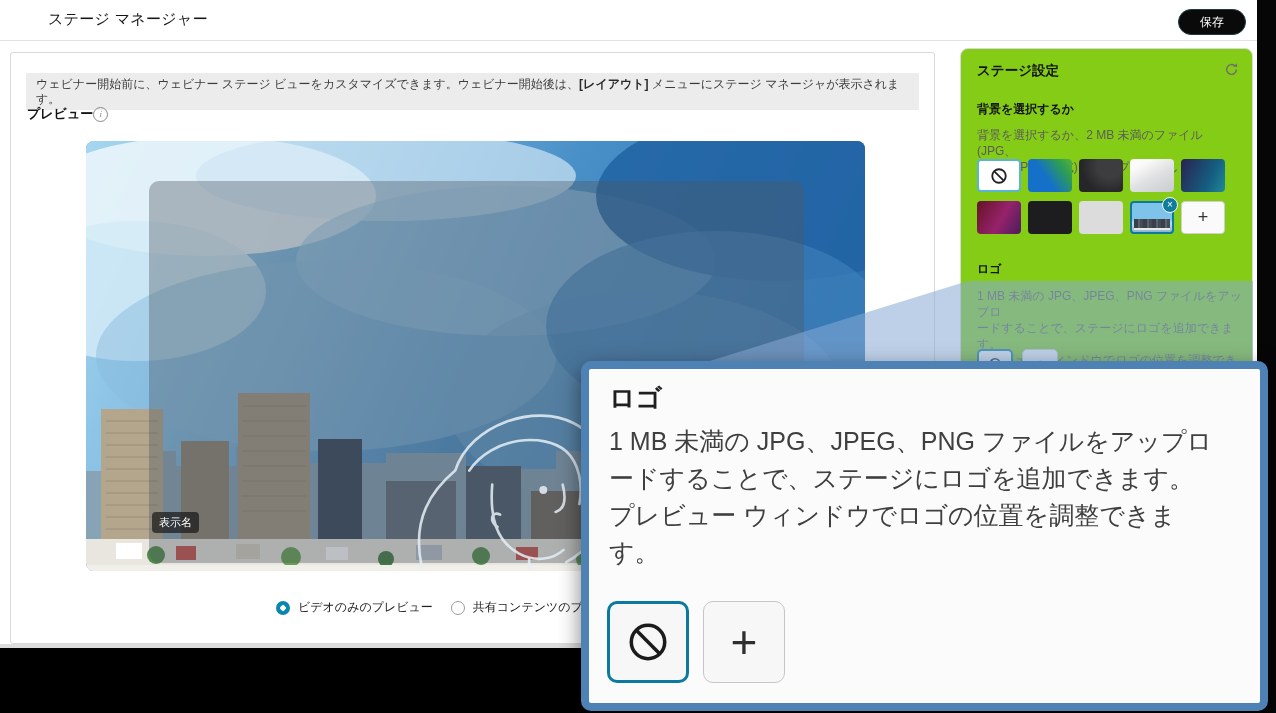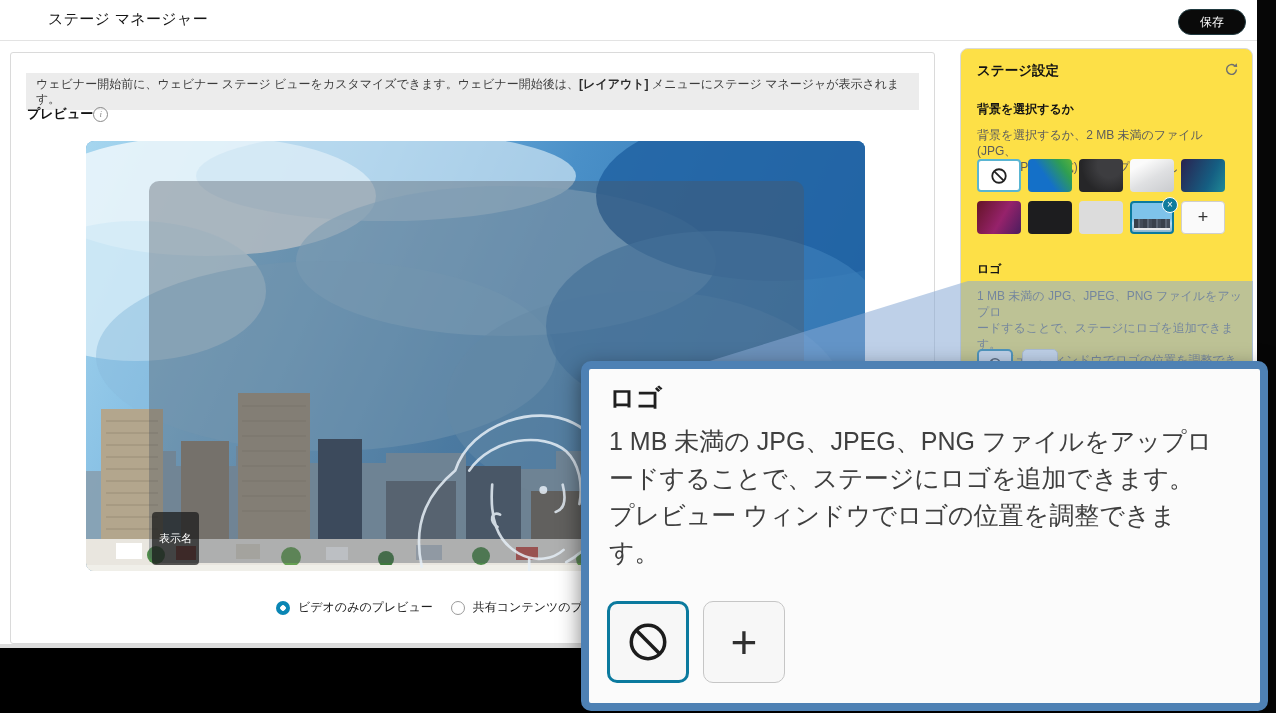--- a/index.html
+++ b/index.html
@@ -26,30 +26,30 @@
   .preview-label{position:absolute;left:16px;top:52px;font-size:13px;font-weight:bold;display:flex;align-items:center;gap:0;}
   .info-icon{width:13px;height:13px;border:1px solid #8a8a8a;border-radius:50%;font-size:9px;color:#8a8a8a;
              display:inline-flex;align-items:center;justify-content:center;font-weight:normal;
              font-family:"Liberation Serif",serif;font-style:italic;}
 
   
   .preview-img{position:absolute;left:75px;top:88px;width:779px;height:430px;border-radius:8px;overflow:hidden;background:#5aa0d0;}
   .video-overlay{position:absolute;left:63px;top:40px;width:655px;height:382px;background:rgba(80,86,96,.38);border-radius:10px;}
   .face-art{position:absolute;left:285px;top:245px;}
   .name-tag{position:absolute;left:66px;top:371px;background:rgba(25,25,25,.72);color:#fff;font-size:11px;
-            padding:19px 7px;border-radius:4px;}
+            padding:3px 7px;border-radius:4px;}
   .radio-row{position:absolute;left:265px;top:546px;display:flex;gap:18px;font-size:12px;color:#202020;align-items:center;}
   .radio-opt{display:flex;align-items:center;cursor:pointer;white-space:nowrap;}
   .radio{width:14px;height:14px;border-radius:50%;box-sizing:border-box;margin-right:8px;flex:0 0 auto;}
   .radio.sel{background:radial-gradient(circle at center,#ffffff 0 2.5px,#0a86b4 3px);}
   .radio.unsel{border:1.5px solid #9a9a9a;background:#fff;}
 
   
   .sidebar{position:absolute;left:960px;top:48px;width:293px;height:596px;border:1px solid #dadada;
-           border-radius:8px;background:#fde047;box-sizing:border-box;z-index:1;}
+           border-radius:8px;background:#84cc16;box-sizing:border-box;z-index:1;}
   .sb-title{position:absolute;left:16px;top:13px;font-size:13.5px;font-weight:bold;}
   .refresh{position:absolute;right:13px;top:13px;cursor:pointer;}
   .sb-bg-title{position:absolute;left:16px;top:52px;font-size:12px;font-weight:bold;}
   .sb-desc{position:absolute;left:16px;width:266px;font-size:12px;color:#5c5c5c;line-height:16px;white-space:pre-line;margin-top:8px;}
   .sb-bg-desc{top:70px;}
   .thumb-grid{position:absolute;left:16px;top:110px;display:grid;grid-template-columns:repeat(5,44px);
               grid-auto-rows:33px;gap:9px 7px;}
   .tile{width:44px;height:33px;border-radius:4px;box-sizing:border-box;position:relative;display:flex;
         align-items:center;justify-content:center;cursor:pointer;}
   .t-none{background:#fff;border:2px solid #5ab5d2;}

